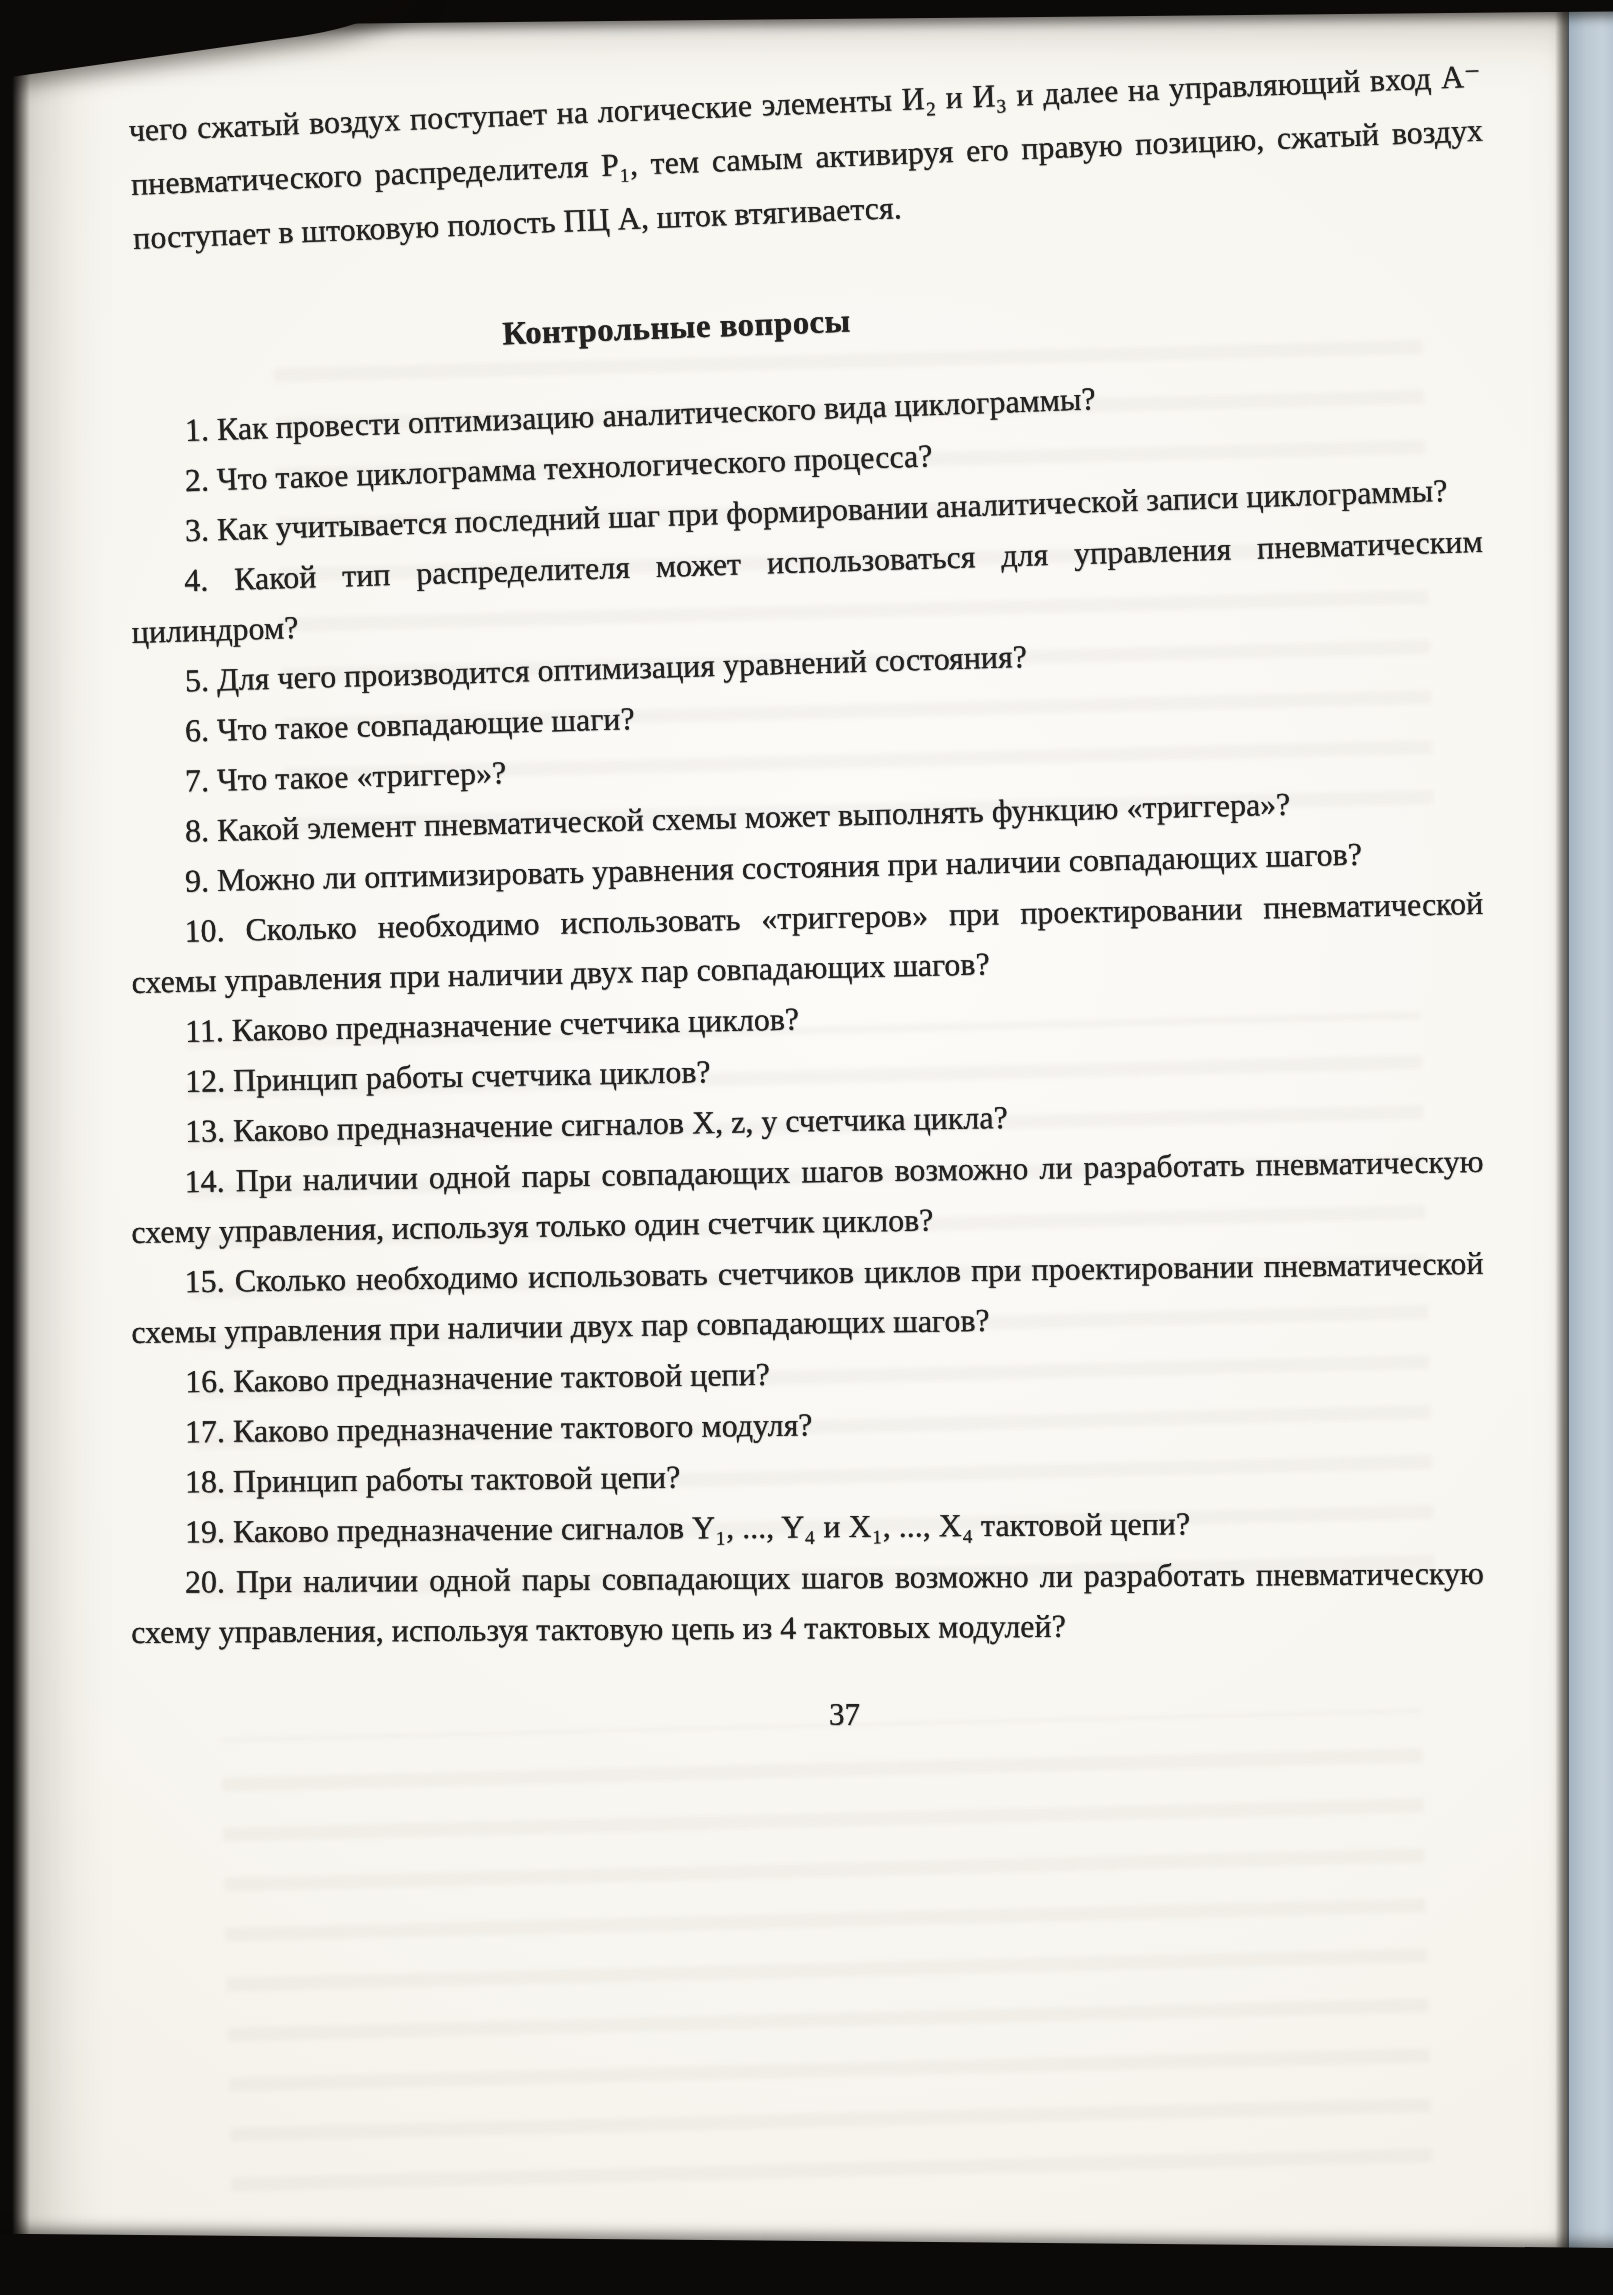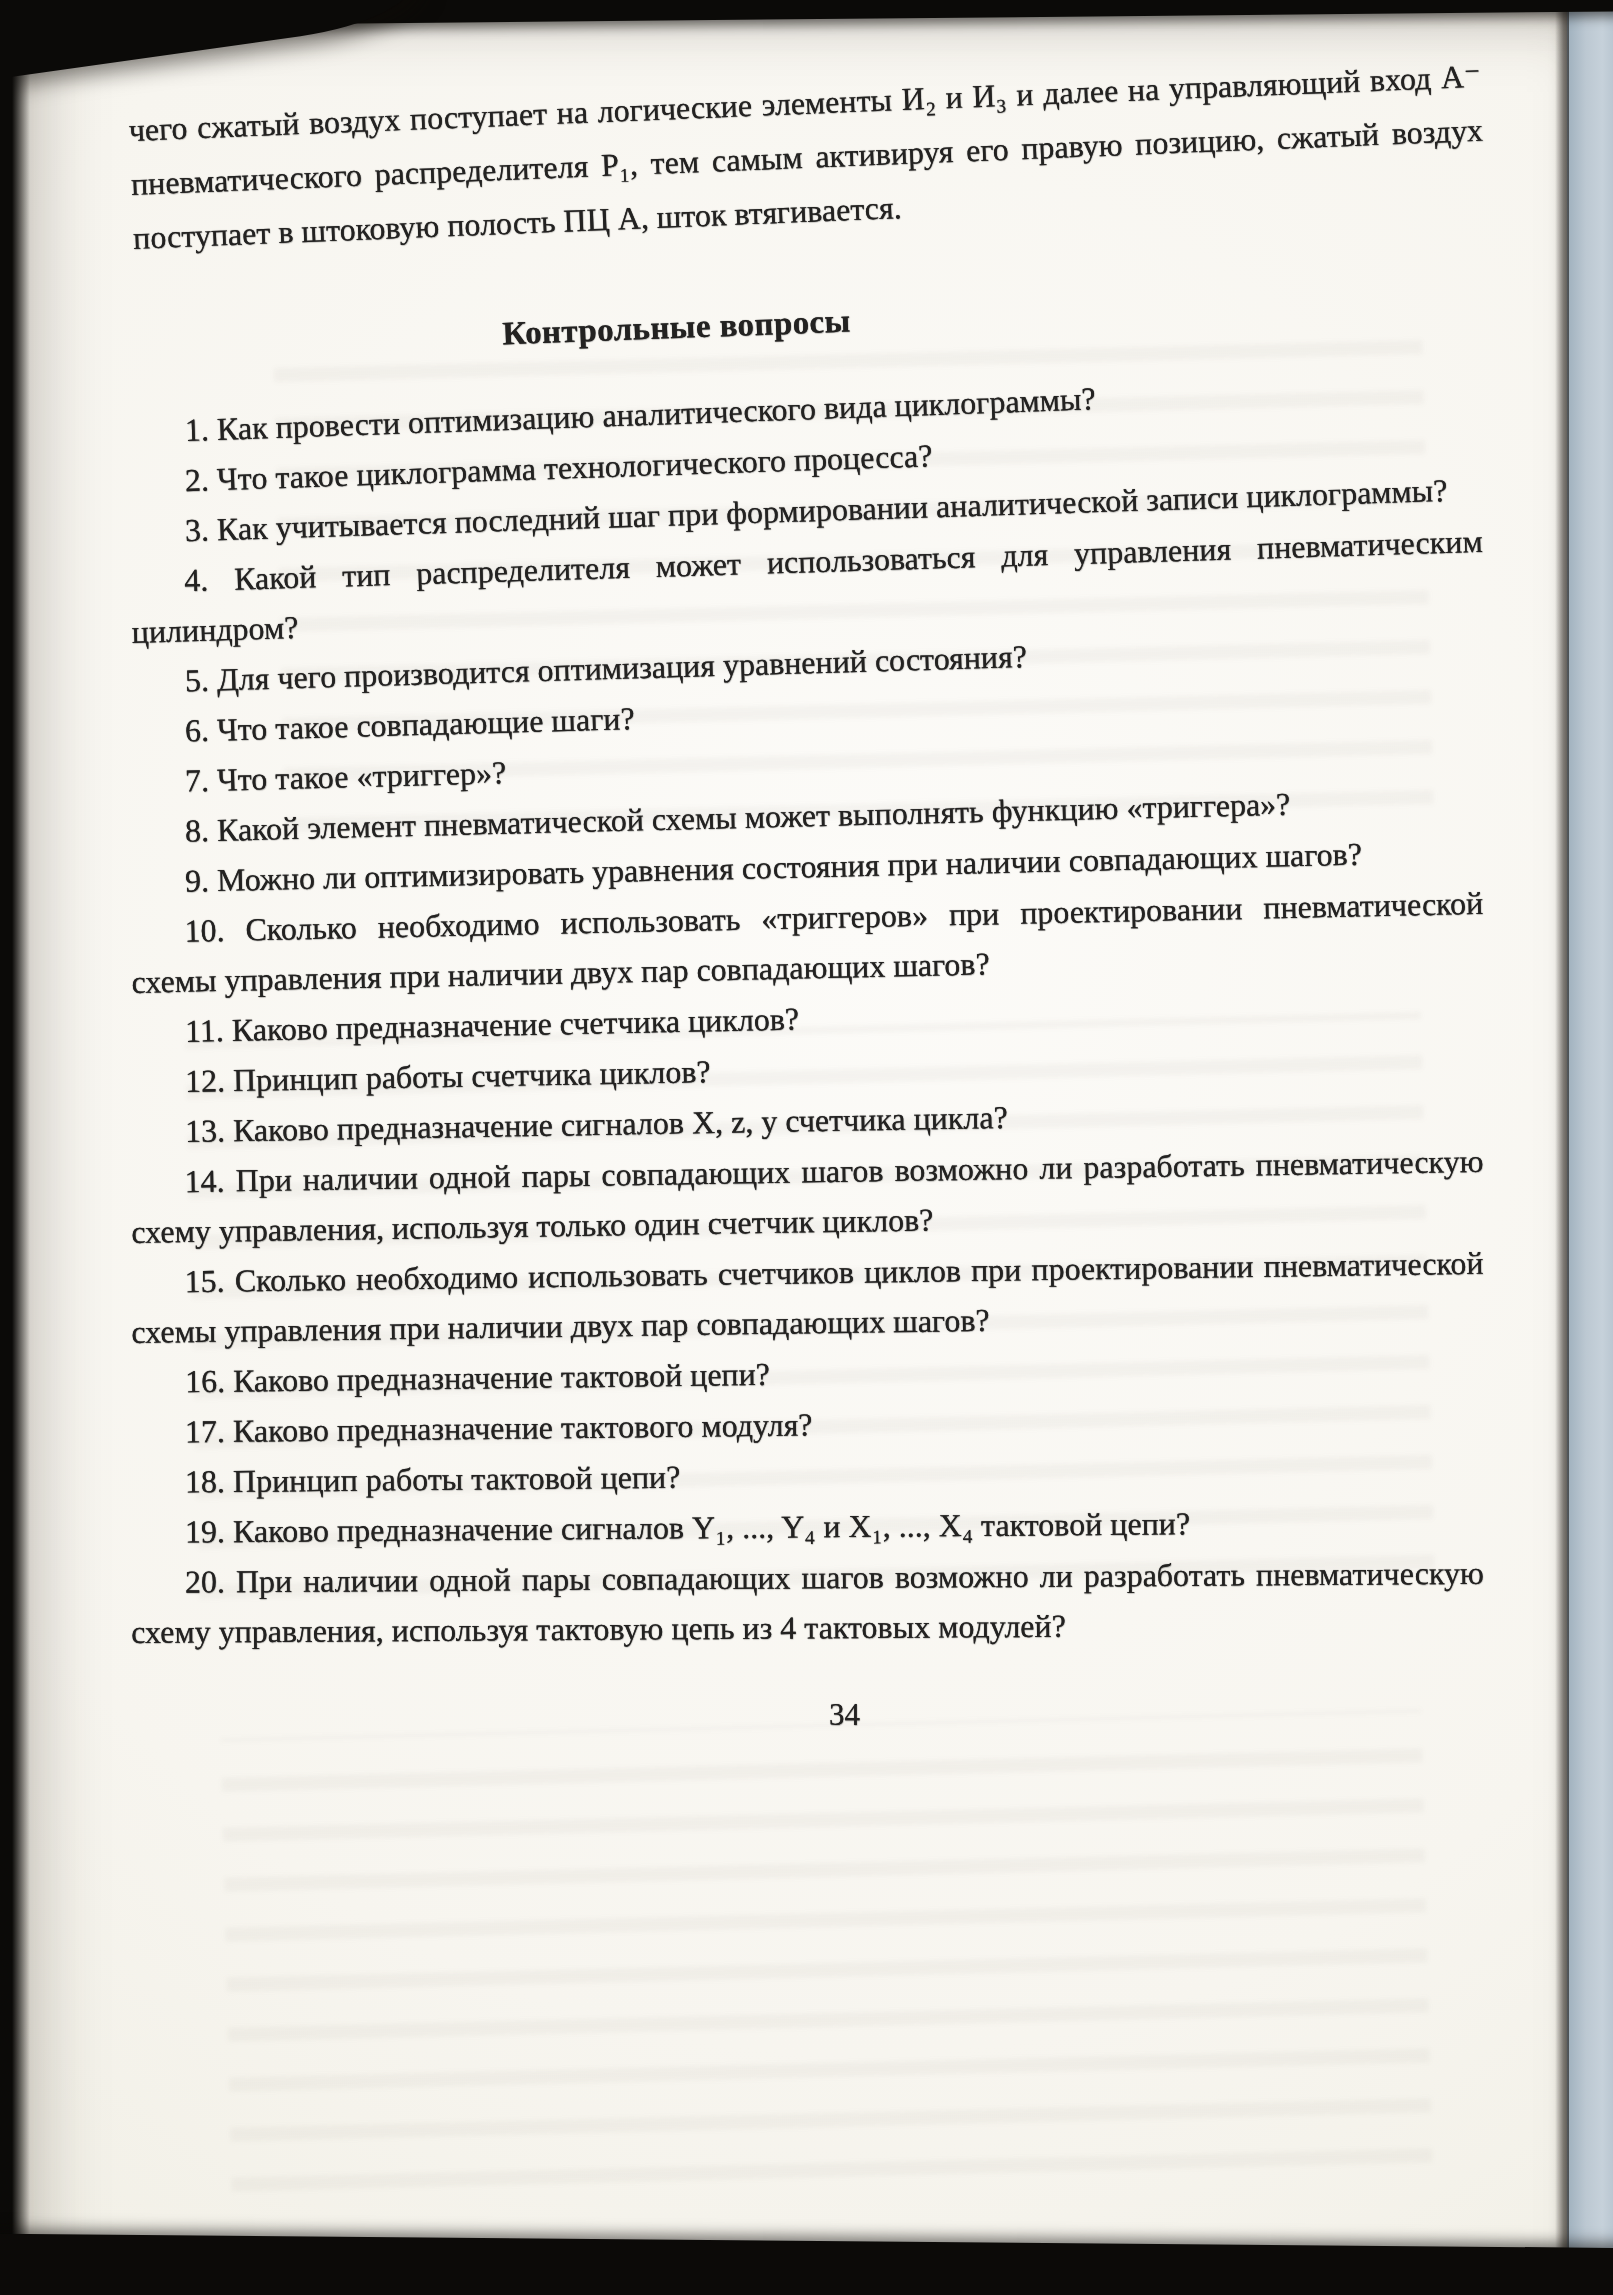--- a/index.html
+++ b/index.html
@@ -172,21 +172,21 @@
           <p class="question" style="transform: rotate(-0.98deg);">13. Каково предназначение сигналов X, z, y счетчика цикла?</p>
           <p class="question" style="transform: rotate(-0.895deg);">14. При наличии одной пары совпадающих шагов возможно ли разработать пневматическую схему управления, используя только один счетчик циклов?</p>
           <p class="question" style="transform: rotate(-0.81deg);">15. Сколько необходимо использовать счетчиков циклов при проектировании пневматической схемы управления при наличии двух пар совпадающих шагов?</p>
           <p class="question" style="transform: rotate(-0.725deg);">16. Каково предназначение тактовой цепи?</p>
           <p class="question" style="transform: rotate(-0.64deg);">17. Каково предназначение тактового модуля?</p>
           <p class="question" style="transform: rotate(-0.555deg);">18. Принцип работы тактовой цепи?</p>
           <p class="question" style="transform: rotate(-0.47deg);">19. Каково предназначение сигналов Y₁, ..., Y₄ и X₁, ..., X₄ тактовой цепи?</p>
           <p class="question" style="transform: rotate(-0.385deg);">20. При наличии одной пары совпадающих шагов возможно ли разработать пневматическую схему управления, используя тактовую цепь из 4 тактовых модулей?</p>
         </div>
 
-      <div class="page-number">34</div>
+      <div class="page-number">37</div>
     </div>
   </div>
 
   <div class="edge-top"></div>
   <div class="corner-tl"></div>
   <div class="edge-left"></div>
   <div class="edge-bottom"></div>
   <div class="edge-right"></div>
 
 </div>

